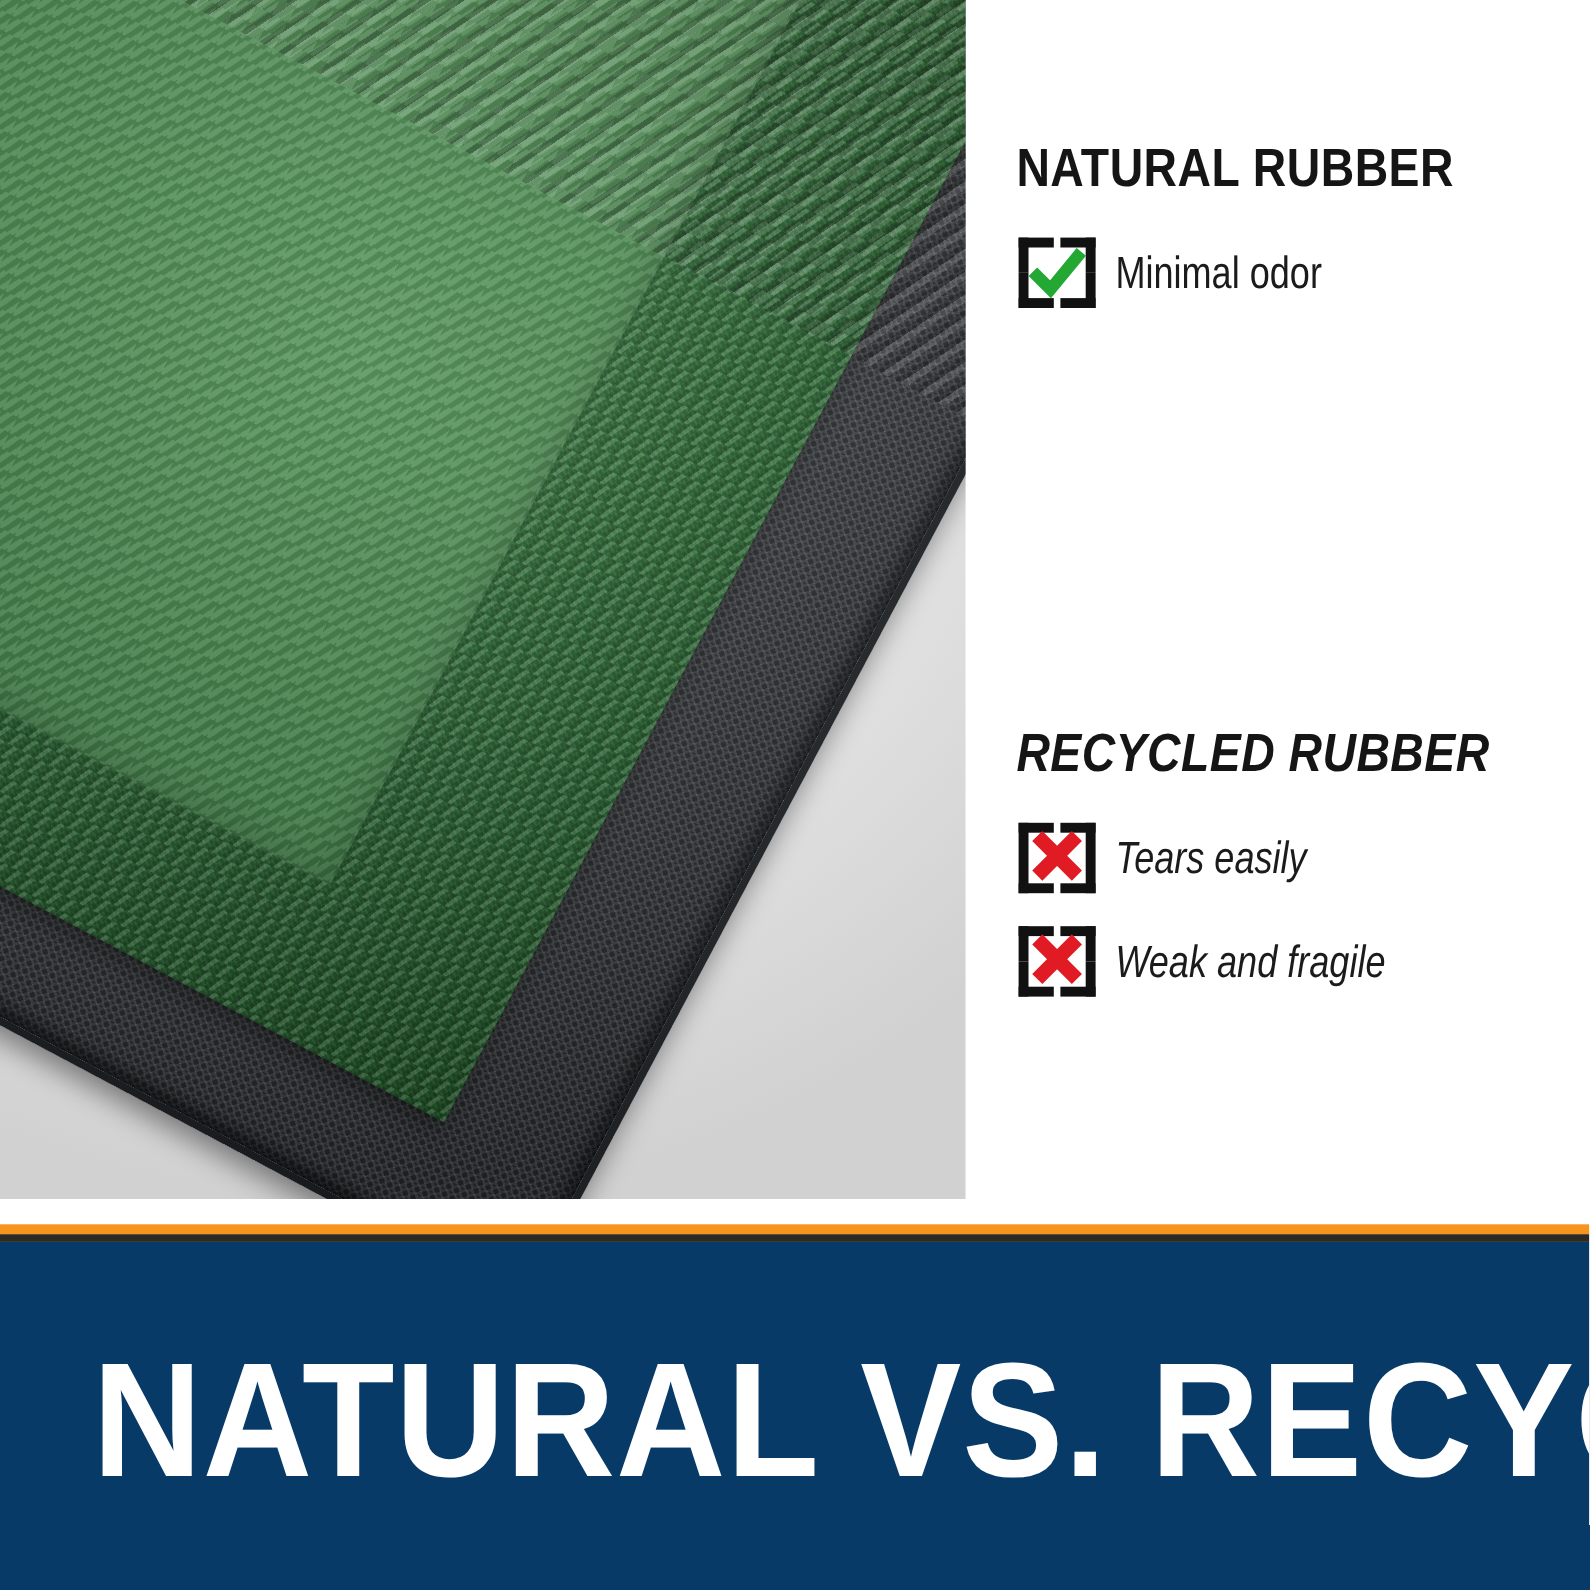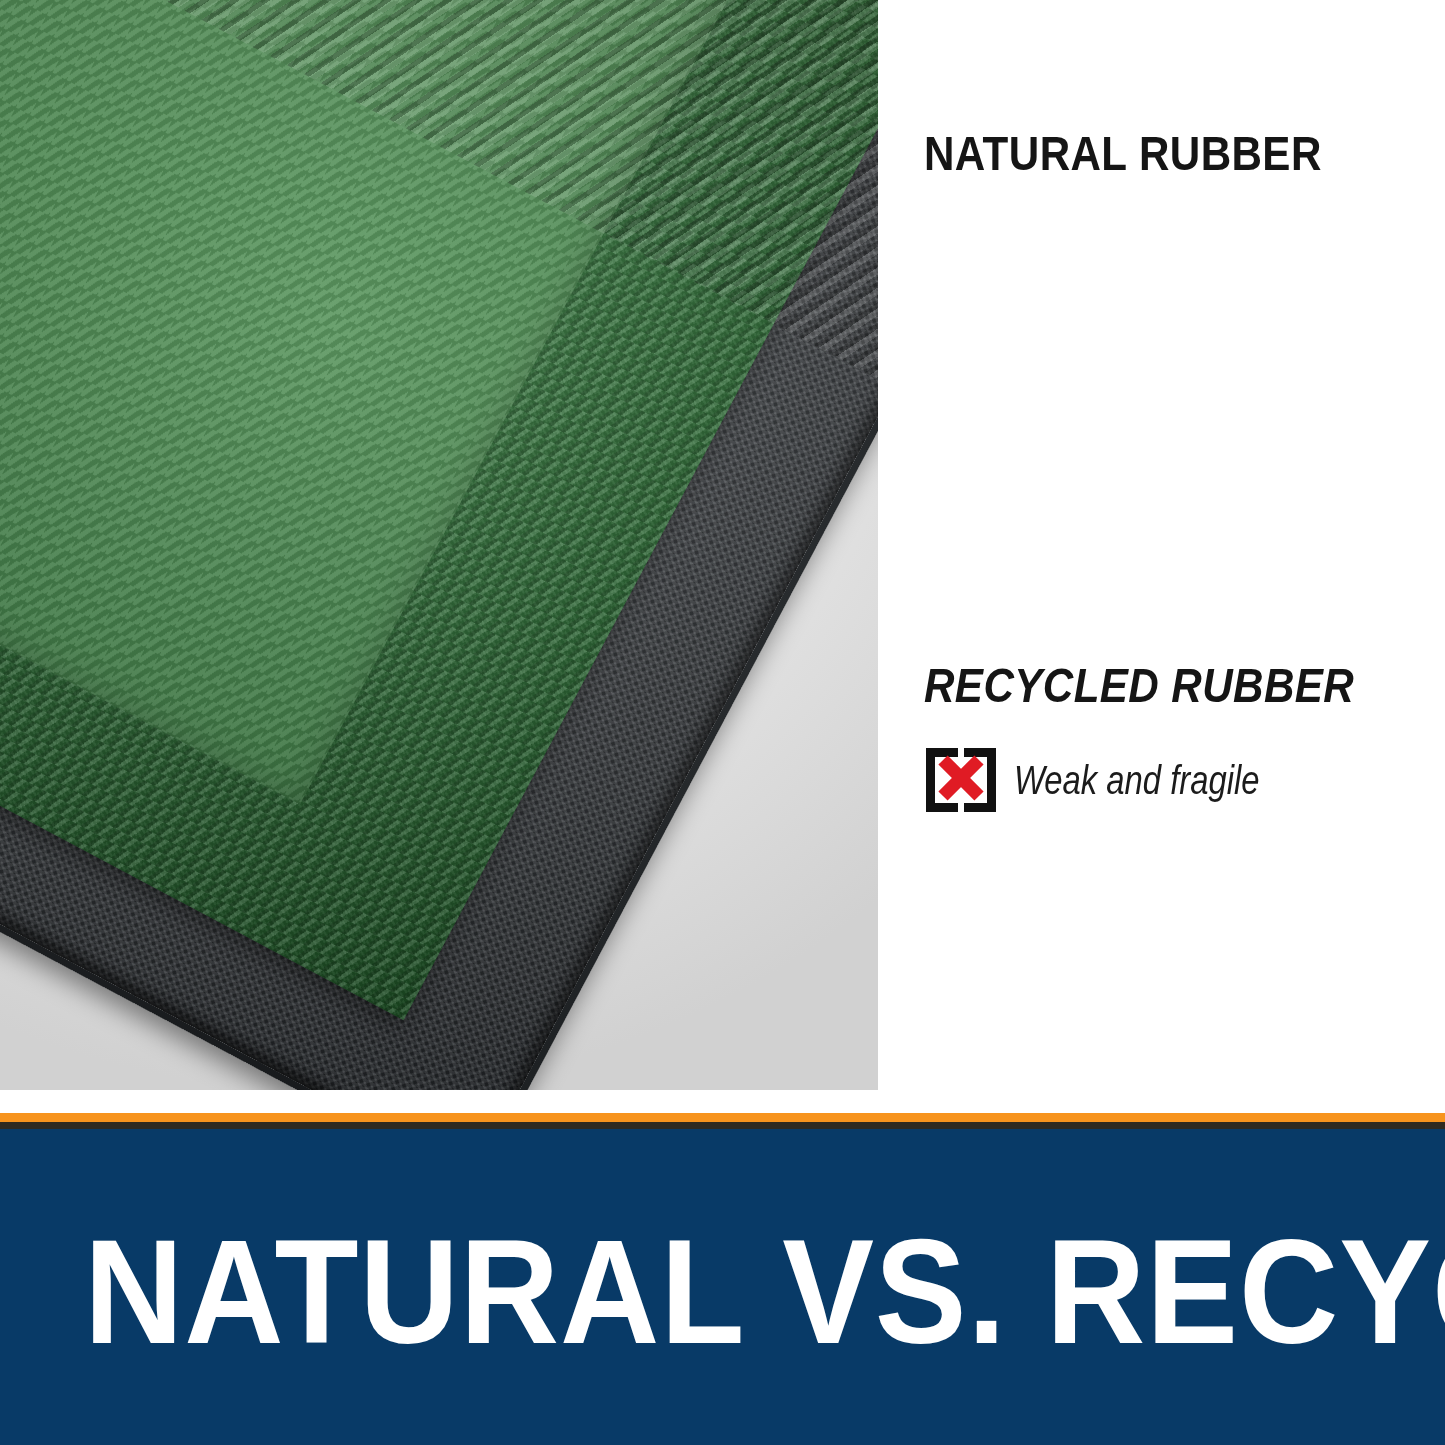--- a/index.html
+++ b/index.html
@@ -172,28 +172,52 @@
     <div class="mat-inner"></div>
     <div class="mat-ribs-top"></div>
     <div class="photo-soft"></div>
   </div>
 
   <div class="panel">
 
     <div class="group group-natural">
       <div class="group-title">NATURAL RUBBER</div>
 
+      <div class="feature">
+        <div class="feat-icon">
+          <span class="br tl"></span>
+          <span class="br tr"></span>
+          <span class="br bl"></span>
+          <span class="br br2"></span>
+          <svg width="56" height="56" viewBox="0 0 56 56">
+            <path d="M6 27 L22 43 L50 9" fill="none" stroke="#22A833" stroke-width="11" stroke-linecap="butt" stroke-linejoin="miter"></path>
+          </svg>
+        </div>
+        <div class="feat-label">Minimal odor</div>
+      </div>
 
 
     </div>
 
     <div class="group group-recycled">
       <div class="group-title">RECYCLED RUBBER</div>
 
 
+      <div class="feature">
+        <div class="feat-icon">
+          <span class="br tl"></span>
+          <span class="br tr"></span>
+          <span class="br bl"></span>
+          <span class="br br2"></span>
+          <svg width="56" height="56" viewBox="0 0 56 56">
+            <path d="M10 8 L46 44 M46 8 L10 44" fill="none" stroke="#E01B24" stroke-width="13" stroke-linecap="butt"></path>
+          </svg>
+        </div>
+        <div class="feat-label">Tears easily</div>
+      </div>
 
       <div class="feature">
         <div class="feat-icon">
           <span class="br tl"></span>
           <span class="br tr"></span>
           <span class="br bl"></span>
           <span class="br br2"></span>
           <svg width="56" height="56" viewBox="0 0 56 56">
             <path d="M10 8 L46 44 M46 8 L10 44" fill="none" stroke="#E01B24" stroke-width="13" stroke-linecap="butt"></path>
           </svg>

